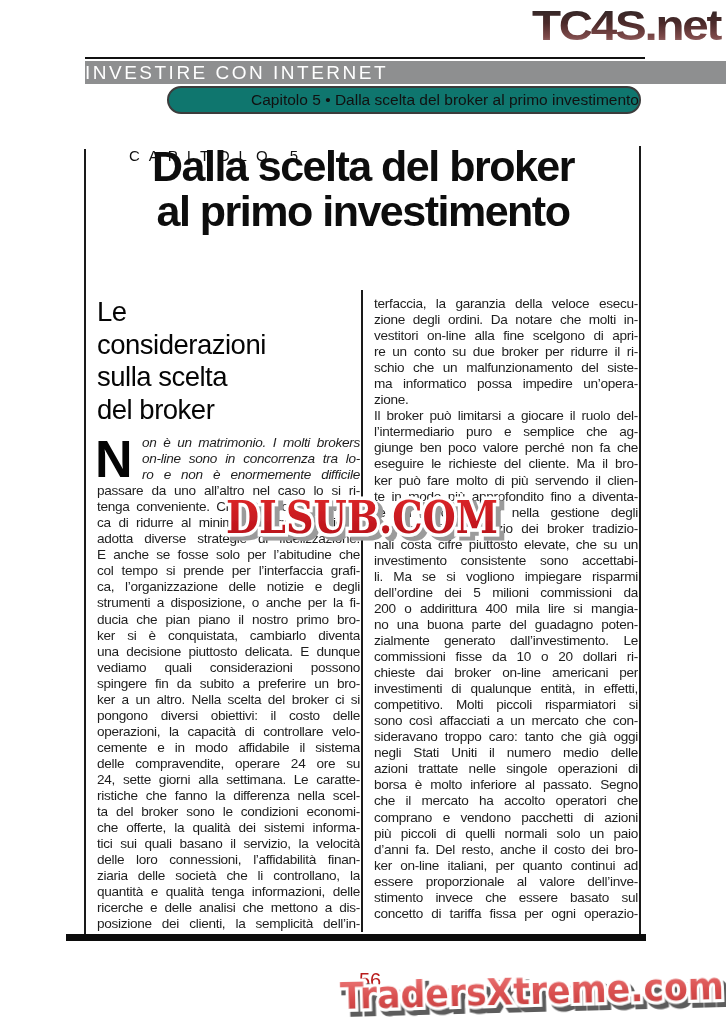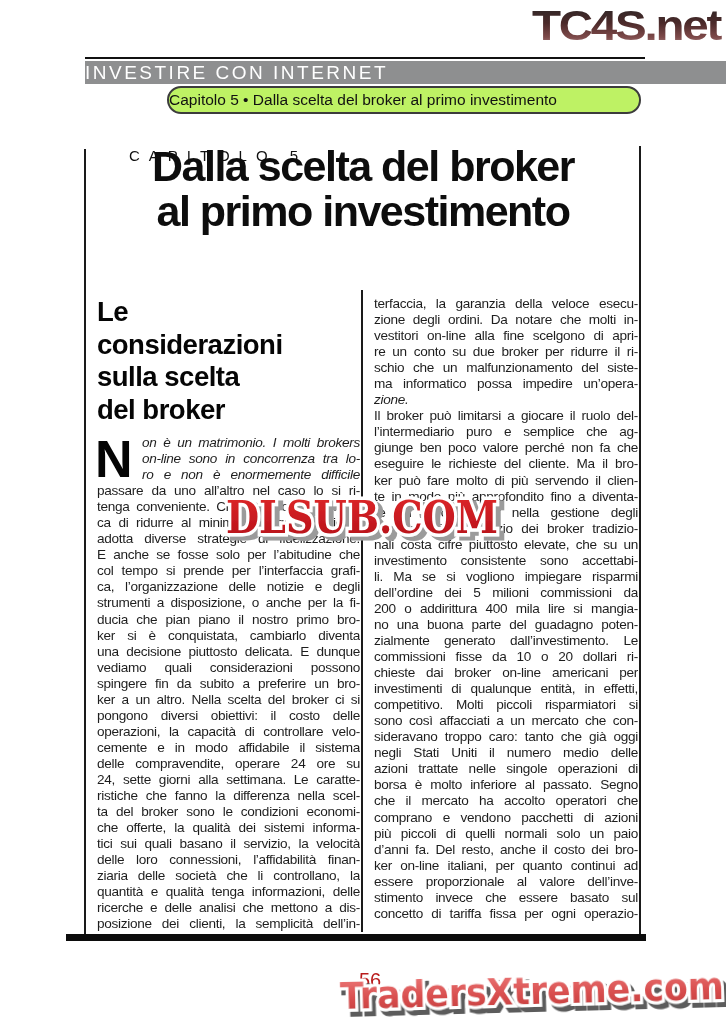--- a/index.html
+++ b/index.html
@@ -8,43 +8,43 @@
     font-family:"Liberation Sans","DejaVu Sans",sans-serif;color:#1c1c1c;
     overflow:hidden;margin:0 auto;
   }
   .abs{position:absolute;}
   
   .top-rule{left:85px;top:57px;width:560px;height:2px;background:#111;}
   .series-bar{left:85px;top:61px;width:664px;height:23px;background:#8e8f90;
     display:flex;align-items:center;}
   .series-bar span{color:#fff;font-size:19px;letter-spacing:2.5px;font-weight:400;}
   .chapter-capsule{left:167px;top:86px;width:470px;height:24px;border:2px solid #3c3c3c;
-    border-radius:14px;display:flex;align-items:center;justify-content:flex-start;background:#bef264;}
+    border-radius:14px;display:flex;align-items:center;justify-content:flex-end;background:#0f766e;}
   .chapter-capsule span{font-size:15.5px;color:#111;white-space:nowrap;}
   
   .kicker{left:85px;top:147px;width:556px;text-align:left;font-size:15px;
     letter-spacing:9px;color:#111;font-weight:500;margin-left:44px;}
   .chapter-title{left:85px;top:144px;width:556px;text-align:center;font-weight:bold;
     font-size:43px;line-height:45px;letter-spacing:-1.5px;color:#0d0d0d;}
   
   .left-rule{left:84px;top:149px;width:2px;height:788px;background:#1a1a1a;}
   .right-rule{left:639px;top:146px;width:2px;height:791px;background:#1a1a1a;}
   .col-divider{left:361px;top:290px;width:2px;height:642px;background:#1a1a1a;}
   .bottom-rule{left:66px;top:934px;width:580px;height:7px;background:#0c0c0c;}
   
   .section-heading{left:97px;top:296px;width:262px;}
-  .hl{height:32.5px;line-height:32.5px;font-size:27.5px;font-weight:bold;
+  .hl{height:32.5px;line-height:32.5px;font-size:27.5px;font-weight:normal;
     letter-spacing:-0.5px;color:#050505;white-space:nowrap;}
   
   .col{font-size:13.6px;letter-spacing:-0.3px;color:#1e1e1e;}
   .left-col{left:97px;top:435px;width:263px;}
   .right-col{left:374px;top:288px;width:264px;margin-top:8px;}
   .tl{height:16.05px;line-height:16.05px;text-align:justify;text-align-last:justify;
     overflow:hidden;white-space:nowrap0;}
-  .tl.short{text-align:right;text-align-last:left;font-style:italic;}
+  .tl.short{text-align:right;text-align-last:left;}
   .tl.ind{padding-left:45px;font-style:italic;}
   .dropcap{position:absolute;left:-2px;top:0px;font-size:52px;line-height:48px;
     font-weight:bold;color:#050505;}
   
   .page-number{left:348px;top:969px;font-size:20px;color:#b91c1c;margin-left:11px;}
   
   .wm{pointer-events:none;}
   .wm-top{left:530px;top:2px;}
   .wm-mid{left:216px;top:485px;}
   .wm-bottom{left:336px;top:960px;transform:rotate(-1.5deg);}

